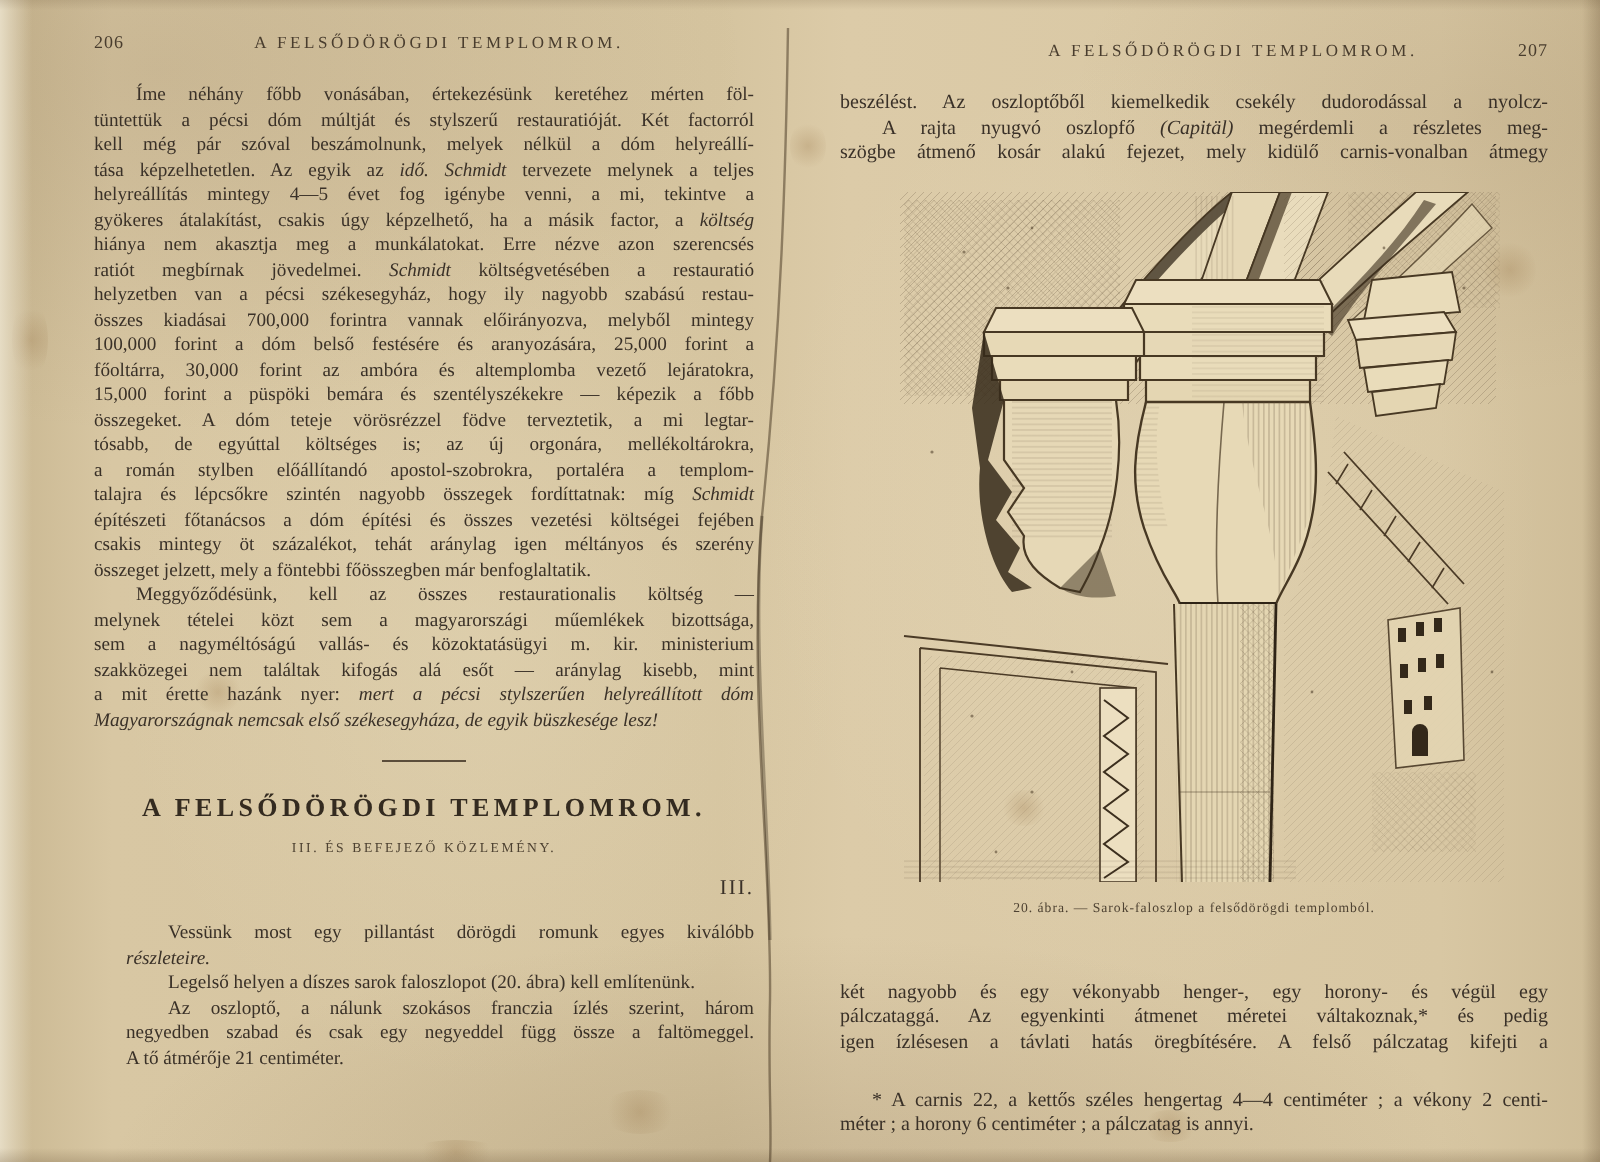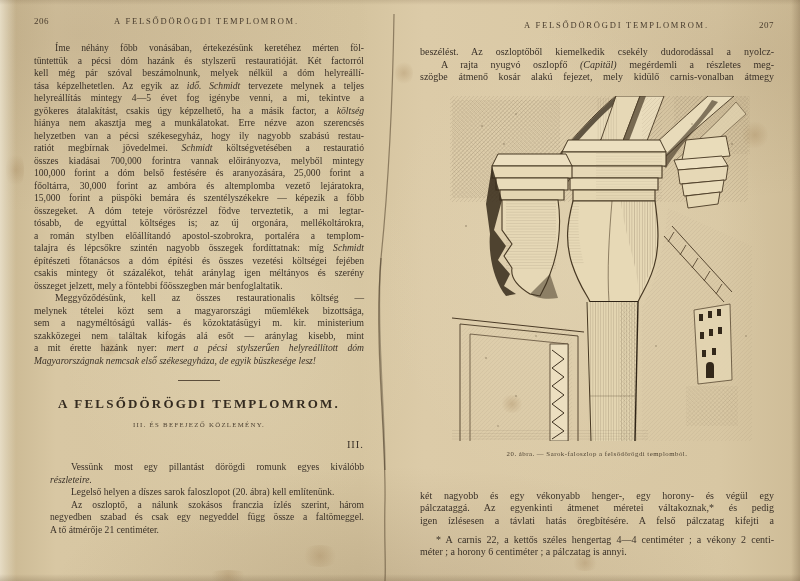--- a/index.html
+++ b/index.html
@@ -21,21 +21,21 @@
   .edge-left{position:absolute;left:0;top:0;width:16px;height:581px;
     background:linear-gradient(90deg,#e6dcc4,rgba(214,197,161,0));}
   .edge-right{position:absolute;right:0;top:0;width:9px;height:581px;
     background:linear-gradient(270deg,rgba(95,73,45,.28),rgba(95,73,45,0));}
   .edge-bottom{position:absolute;left:0;bottom:0;width:800px;height:7px;
     background:linear-gradient(0deg,rgba(95,73,45,.22),rgba(95,73,45,0));}
   .edge-top{position:absolute;left:0;top:0;width:800px;height:5px;
     background:linear-gradient(180deg,rgba(95,73,45,.14),rgba(95,73,45,0));}
 
   .col{position:absolute;}
-  #left-col{left:34px;top:16px;width:330px;}
+  #left-col{left:47px;top:16px;width:330px;}
   #right-col{left:420px;top:20px;width:354px;}
 
   .runhead{display:flex;align-items:baseline;height:12px;
     font-size:8.5px;letter-spacing:1.8px;color:#493d2e;}
   .runhead .num{font-size:9px;letter-spacing:.5px;}
   .runhead .title{flex:1;text-align:center;}
   #right-col .runhead .title{padding-left:54px;}
 
   .body-block{margin-top:14px;}
   .par{margin:0;}
@@ -53,21 +53,21 @@
   .sec-sub{margin-top:9px;text-align:center;font-size:6.8px;
     letter-spacing:1.3px;color:#4e4232;}
   .sec-num{margin-top:11px;text-align:right;font-size:10.5px;
     letter-spacing:1px;color:#3a3128;}
   .after-num{margin-top:11px;margin-left:16px;}
 
   .figure{margin-top:12px;margin-left:26px;width:310px;height:345px;}
   .fig-caption{margin-top:5px;text-align:center;font-size:6.8px;
     letter-spacing:.5px;color:#4e4232;}
   .cont-block{margin-top:33px;}
-  .footnote{margin-top:6px;}
+  .footnote{margin-top:16px;}
   .footnote .ln{font-size:8.2px;line-height:10.8px;height:10.8px;}
   .footnote .ln.in{padding-left:16px;}
 
   #crease{position:absolute;left:0;top:0;pointer-events:none;}
 </style>
 </head>
 <body>
 
 <div class="spot" style="left:96px;top:336px;width:26px;height:20px;"></div>
 <div class="spot" style="left:6px;top:150px;width:18px;height:40px;"></div>
@@ -80,28 +80,28 @@
 
 <div class="col" id="left-col">
   <div class="runhead">
     <span class="num">206</span>
     <span class="title">A FELSŐDÖRÖGDI TEMPLOMROM.</span>
   </div>
 
   <div class="body-block">
     <div class="par">
         <div class="ln j in"><span>Íme néhány főbb vonásában, értekezésünk keretéhez mérten föl-</span></div>
-        <div class="ln j"><span>tüntettük a pécsi dóm hazánk és stylszerű restauratióját. Két factorról</span></div>
+        <div class="ln j"><span>tüntettük a pécsi dóm múltját és stylszerű restauratióját. Két factorról</span></div>
         <div class="ln j"><span>kell még pár szóval beszámolnunk, melyek nélkül a dóm helyreállí-</span></div>
         <div class="ln j"><span>tása képzelhetetlen. Az egyik az </span><span class="it">idő. Schmidt</span><span> tervezete melynek a teljes</span></div>
         <div class="ln j"><span>helyreállítás mintegy 4—5 évet fog igénybe venni, a mi, tekintve a</span></div>
         <div class="ln j"><span>gyökeres átalakítást, csakis úgy képzelhető, ha a másik factor, a </span><span class="it">költség</span></div>
         <div class="ln j"><span>hiánya nem akasztja meg a munkálatokat. Erre nézve azon szerencsés</span></div>
+        <div class="ln j"><span>ratiót megbírnak jövedelmei. </span><span class="it">Schmidt</span><span> költségvetésében a restauratió</span></div>
         <div class="ln j"><span>helyzetben van a pécsi székesegyház, hogy ily nagyobb szabású restau-</span></div>
-        <div class="ln j"><span>ratiót megbírnak jövedelmei. </span><span class="it">Schmidt</span><span> költségvetésében a restauratió</span></div>
         <div class="ln j"><span>összes kiadásai 700,000 forintra vannak előirányozva, melyből mintegy</span></div>
         <div class="ln j"><span>100,000 forint a dóm belső festésére és aranyozására, 25,000 forint a</span></div>
         <div class="ln j"><span>főoltárra, 30,000 forint az ambóra és altemplomba vezető lejáratokra,</span></div>
         <div class="ln j"><span>15,000 forint a püspöki bemára és szentélyszékekre — képezik a főbb</span></div>
         <div class="ln j"><span>összegeket. A dóm teteje vörösrézzel födve terveztetik, a mi legtar-</span></div>
         <div class="ln j"><span>tósabb, de egyúttal költséges is; az új orgonára, mellékoltárokra,</span></div>
         <div class="ln j"><span>a román stylben előállítandó apostol-szobrokra, portaléra a templom-</span></div>
         <div class="ln j"><span>talajra és lépcsőkre szintén nagyobb összegek fordíttatnak: míg </span><span class="it">Schmidt</span></div>
         <div class="ln j"><span>építészeti főtanácsos a dóm építési és összes vezetési költségei fejében</span></div>
         <div class="ln j"><span>csakis mintegy öt százalékot, tehát aránylag igen méltányos és szerény</span></div>

